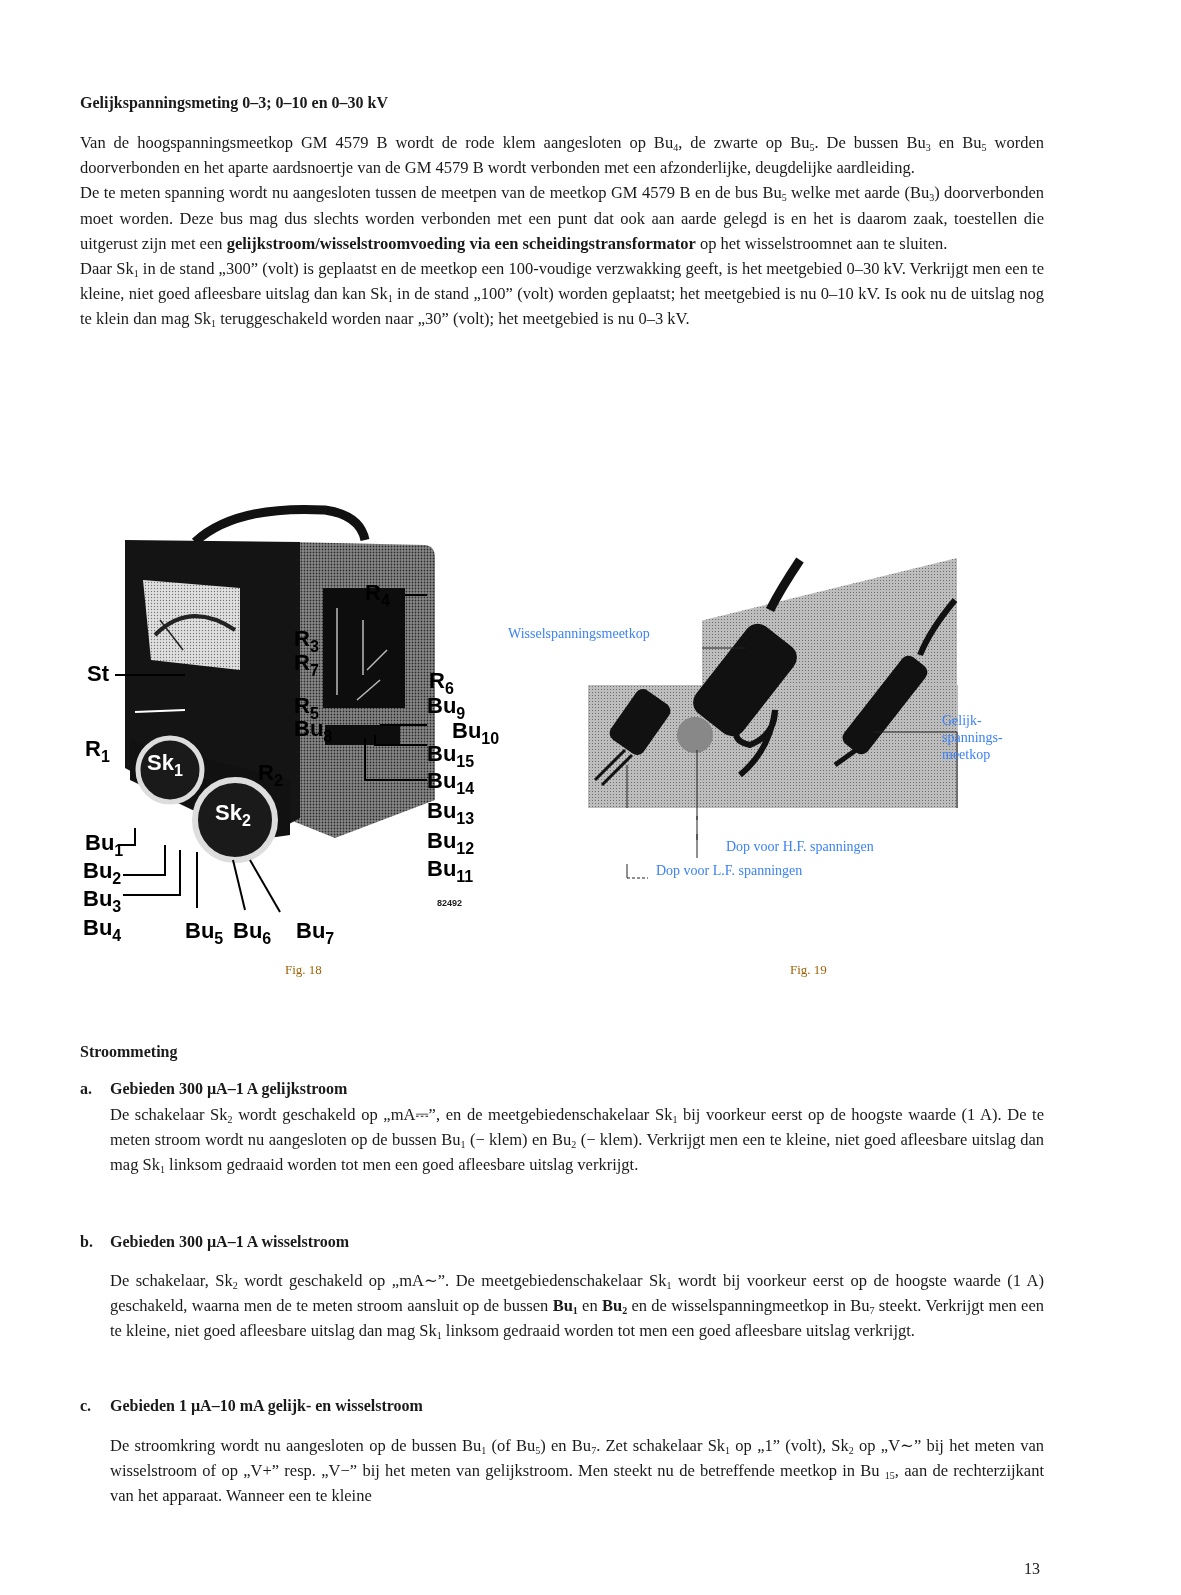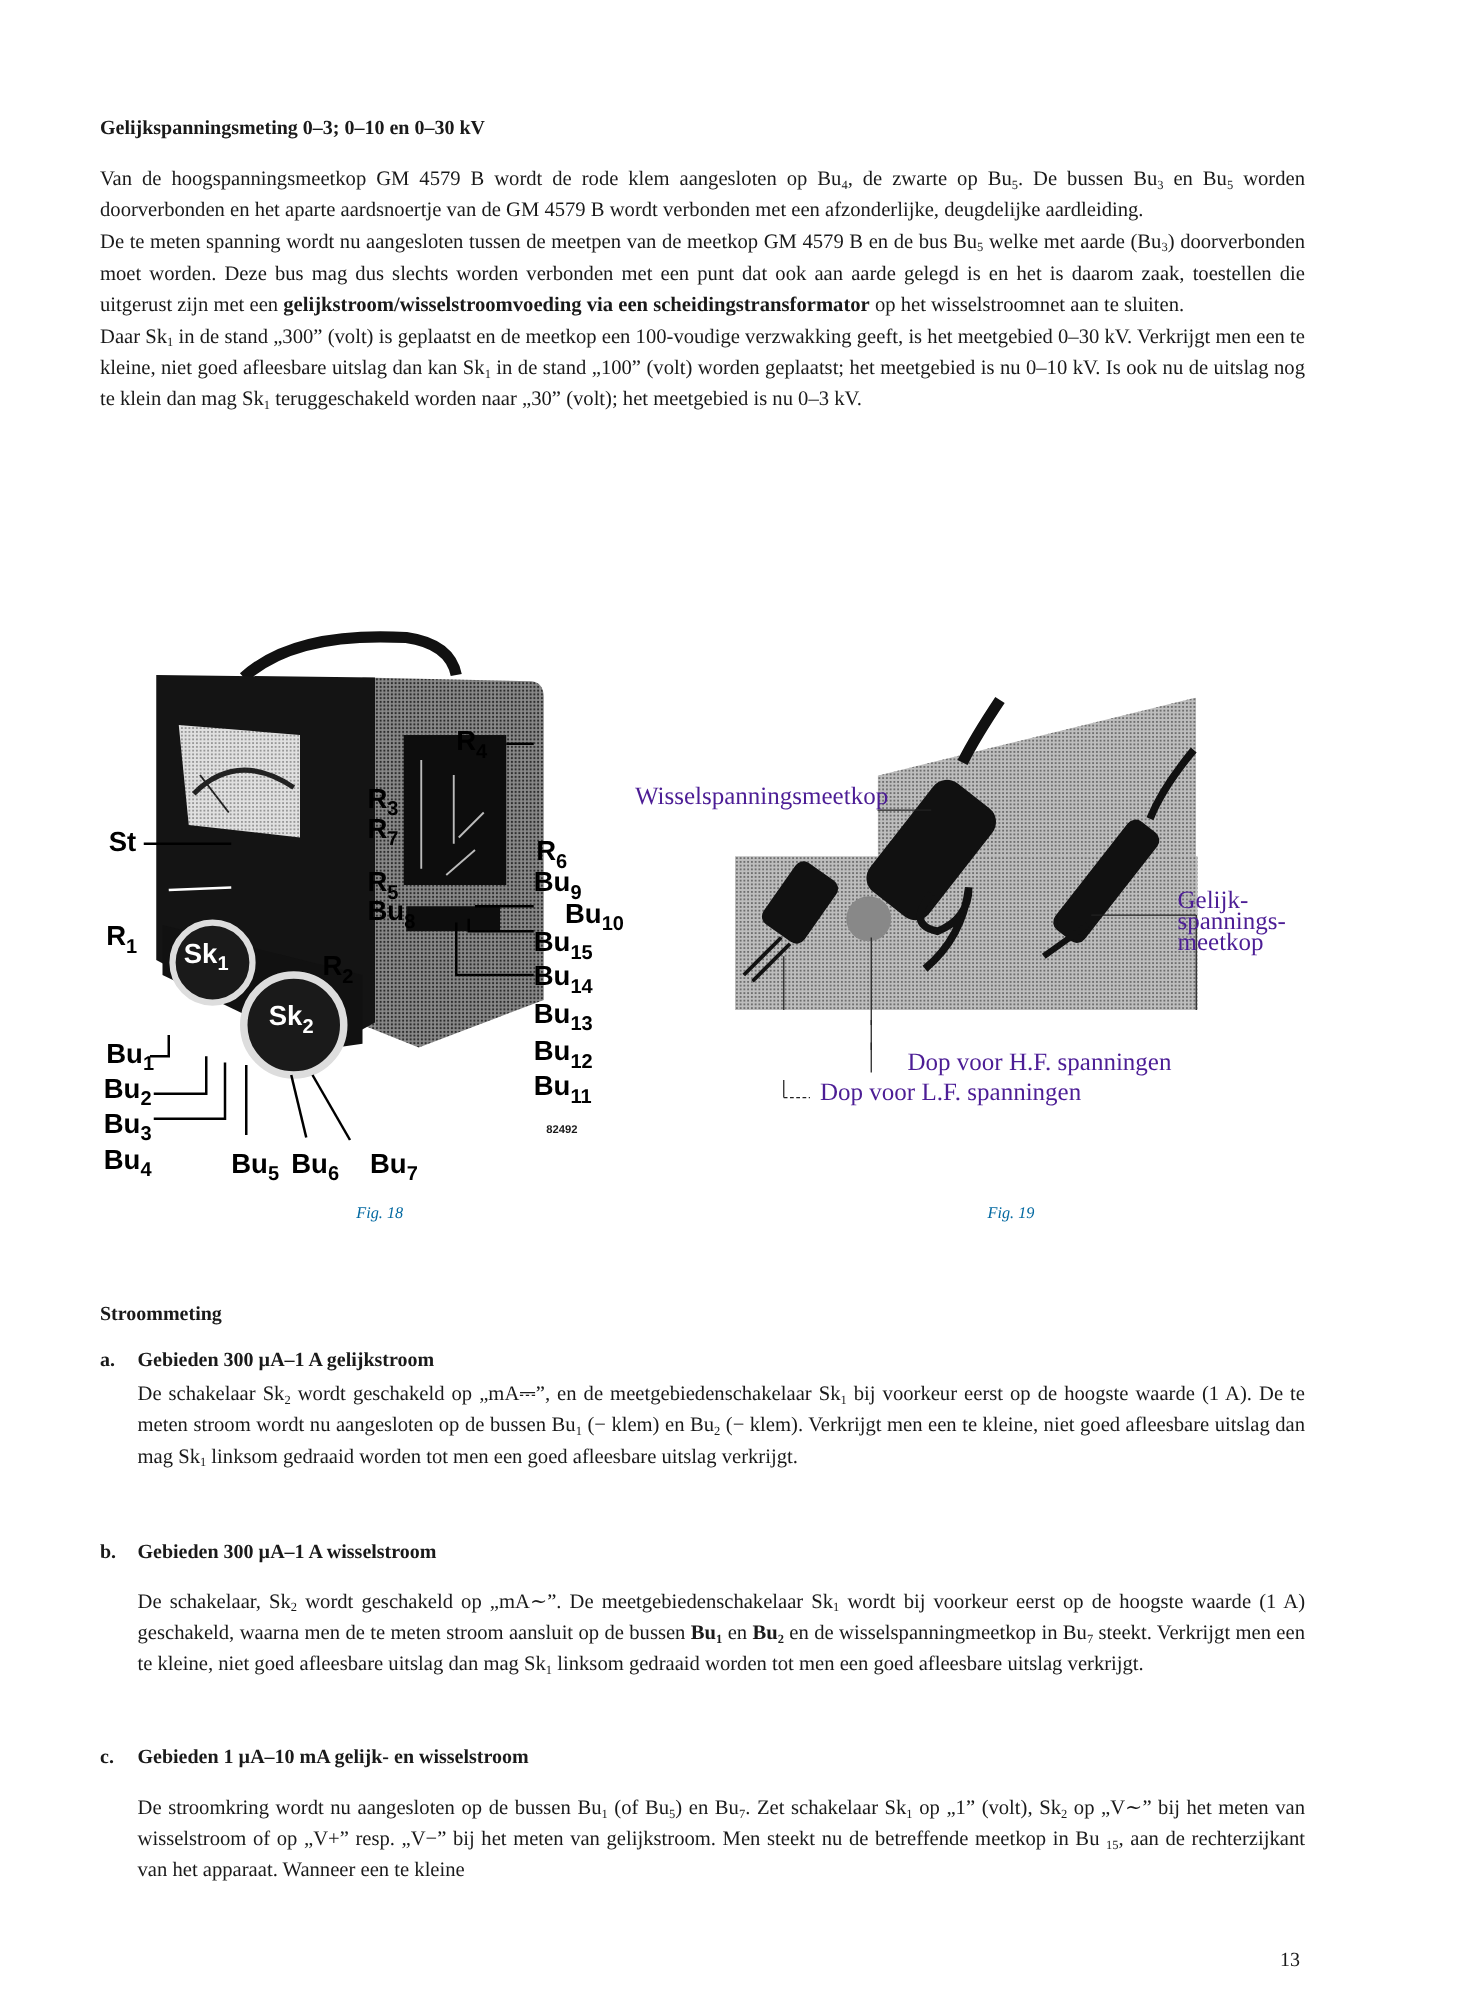--- a/index.html
+++ b/index.html
@@ -6,24 +6,24 @@
   body {
     width: 1181px; height: 1595px; position: relative; overflow: hidden;
     font-family: "Liberation Serif", "DejaVu Serif", serif;
     color: #1a1a1a;
   }
   .abs { position: absolute; }
   .h { font-weight: bold; font-size: 16px; }
   .p { font-size: 16.5px; line-height: 25.2px; text-align: justify; }
   .p b { font-weight: bold; }
   sub { font-size: 10px; vertical-align: -3px; line-height: 0; }
-  .cap { font-style: italic; font-size: 13px; color: #0369a1; }
+  .cap { font-size: 13px; color: #a16207; }
   .lbl { font-family: "Liberation Sans", "DejaVu Sans", sans-serif; font-weight: bold; font-size: 22px; color: #000; line-height: 1; }
   .lbl sub { font-size: 16px; vertical-align: -6px; }
-  .small-lbl { font-size: 20px; color: #4c1d95; }
+  .small-lbl { font-size: 14px; color: #3b82f6; }
   .halftone {
     background-color: #bdbdbd;
     background-image: radial-gradient(#6e6e6e 0.8px, transparent 0.9px);
     background-size: 3px 3px;
   }
 </style>
 </head>
 <body>
 
 <div class="abs h" style="left:80px; top:94px;">Gelijkspanningsmeting 0–3; 0–10 en 0–30 kV</div>

